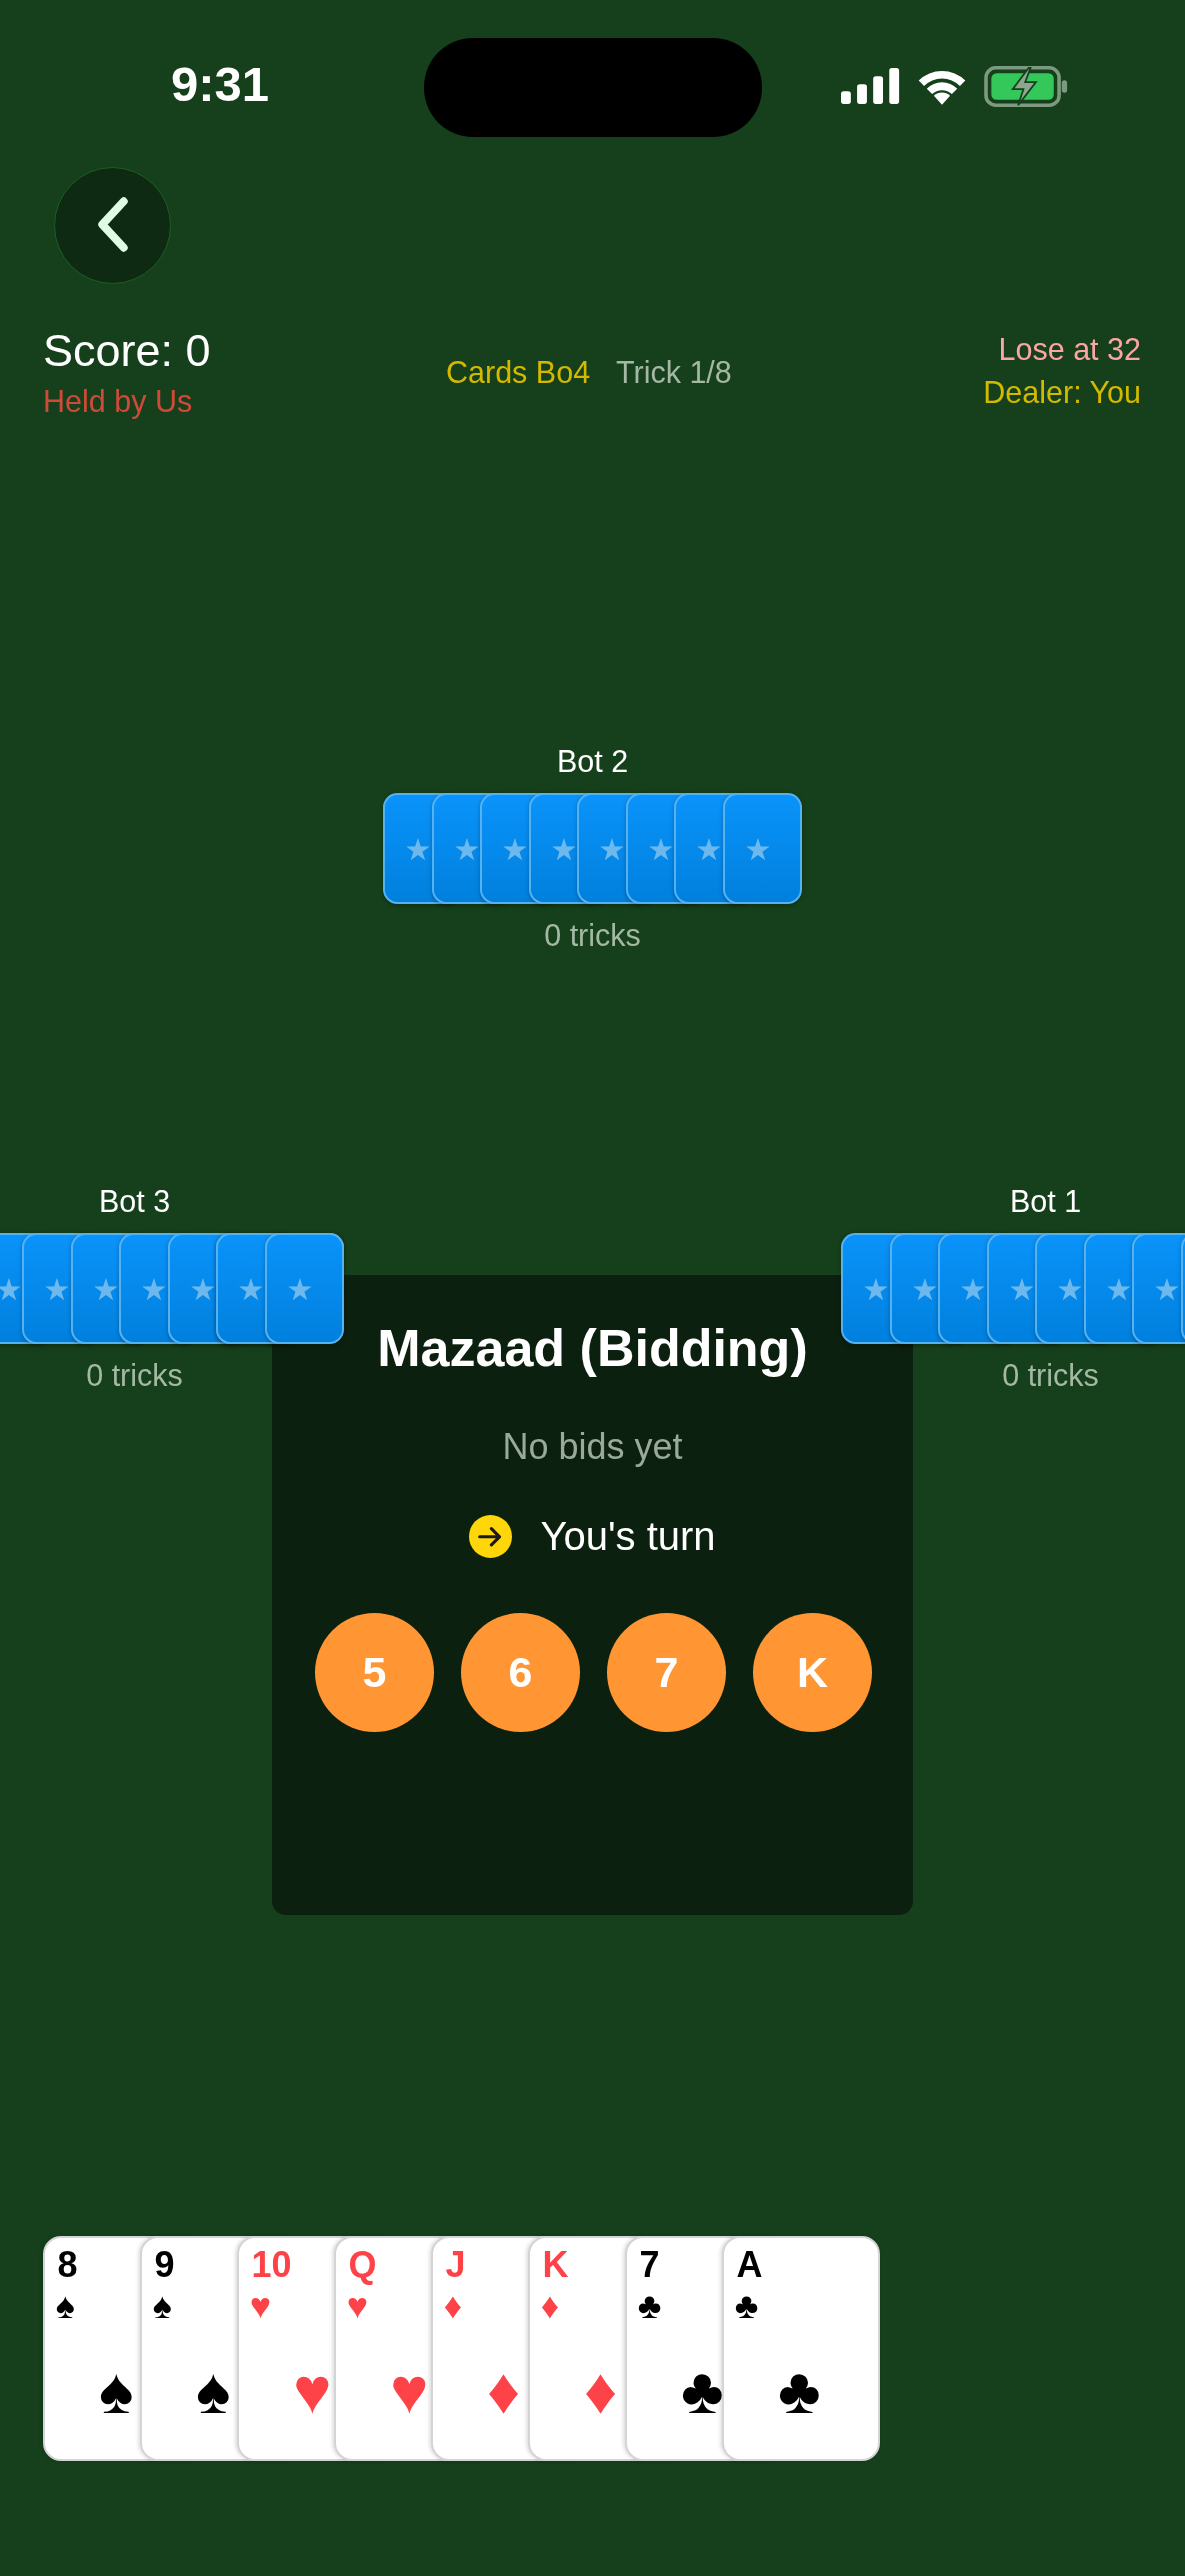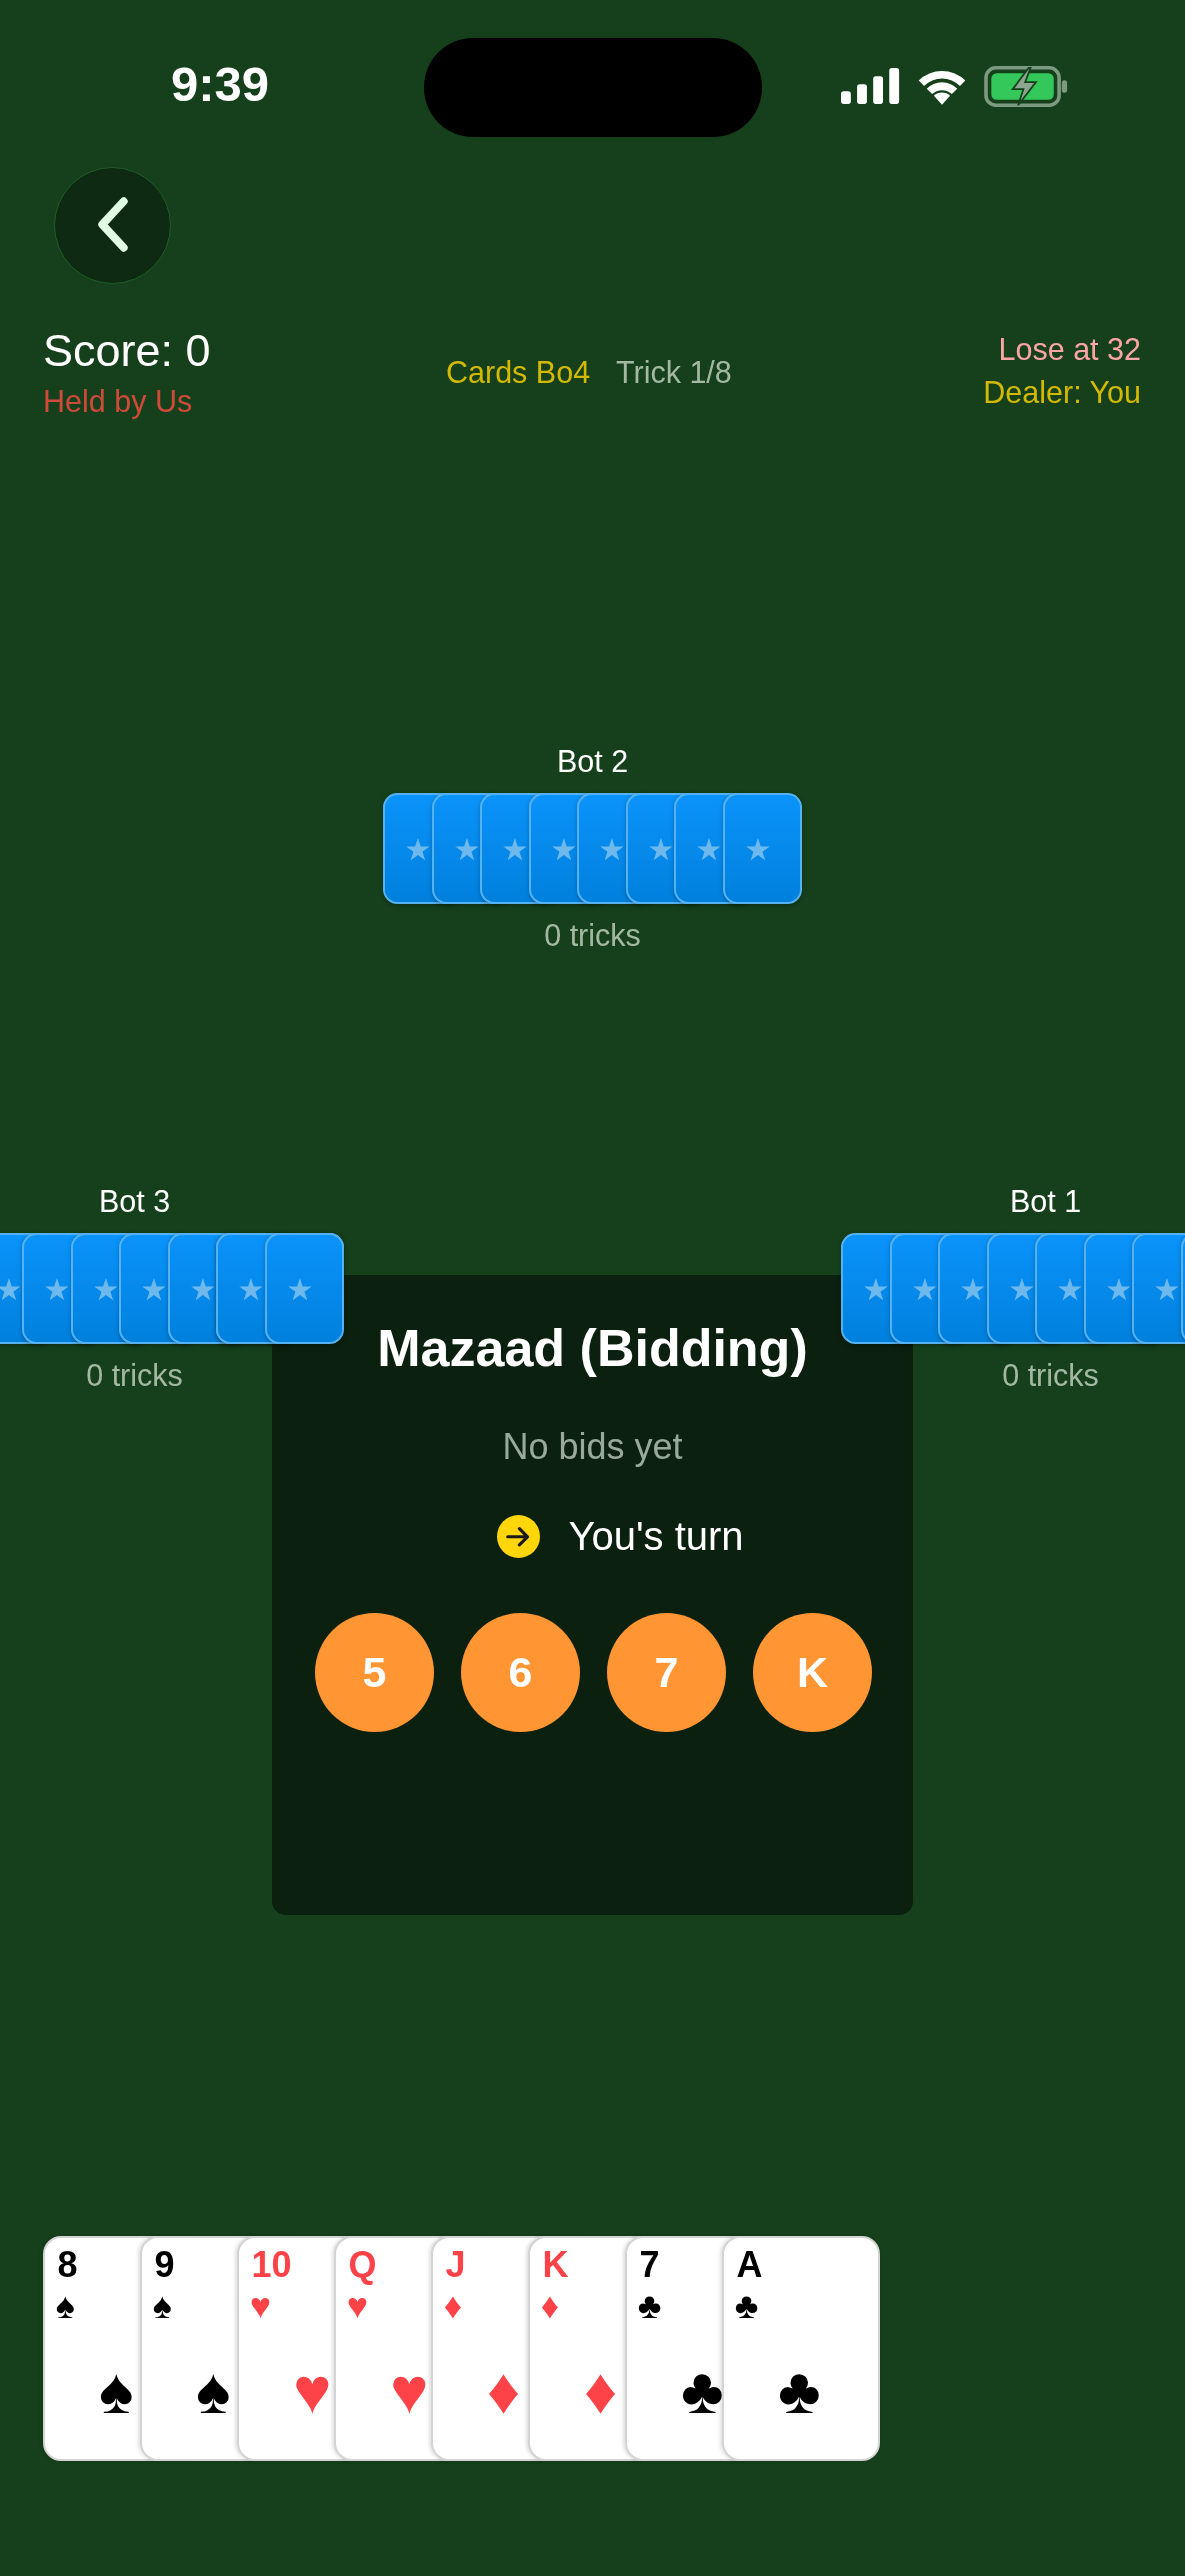--- a/index.html
+++ b/index.html
@@ -122,21 +122,20 @@
     }
     .bid-subtitle {
       left: 0; top: 151px; width: 641px;
       text-align: center;
       font-size: 36px; color: #9aaa9a;
     }
     .turn-row {
       left: 0; top: 239px; width: 641px;
       display: flex; justify-content: center; align-items: center;
       gap: 28px;
-      padding-left: 28px;
     }
     .turn-icon {
       width: 43px; height: 43px; border-radius: 50%;
       background: #ffd60a;
       display: flex; align-items: center; justify-content: center;
     }
     .turn-text {
       font-size: 40px; color: #ffffff;
     }
     .bid-buttons {
@@ -193,21 +192,21 @@
       position: absolute;
       left: 54px; top: 120px;
       font-size: 65px; line-height: 1;
     }
     .red { color: #fd4248; }
     .black { color: #000000; }
   </style>
 </head>
 <body>
 
-<div class="abs status-time">9:39</div>
+<div class="abs status-time">9:31</div>
 <div class="abs dynamic-island"></div>
 <div class="abs status-icons">
   <span>
     <svg width="59" height="36" viewBox="0 0 66 40">
       <rect x="0" y="26" width="11" height="14" rx="3" fill="#fff"></rect>
       <rect x="18" y="18" width="11" height="22" rx="3" fill="#fff"></rect>
       <rect x="36" y="9" width="11" height="31" rx="3" fill="#fff"></rect>
       <rect x="54" y="0" width="11" height="40" rx="3" fill="#fff"></rect>
     </svg>
   </span>

